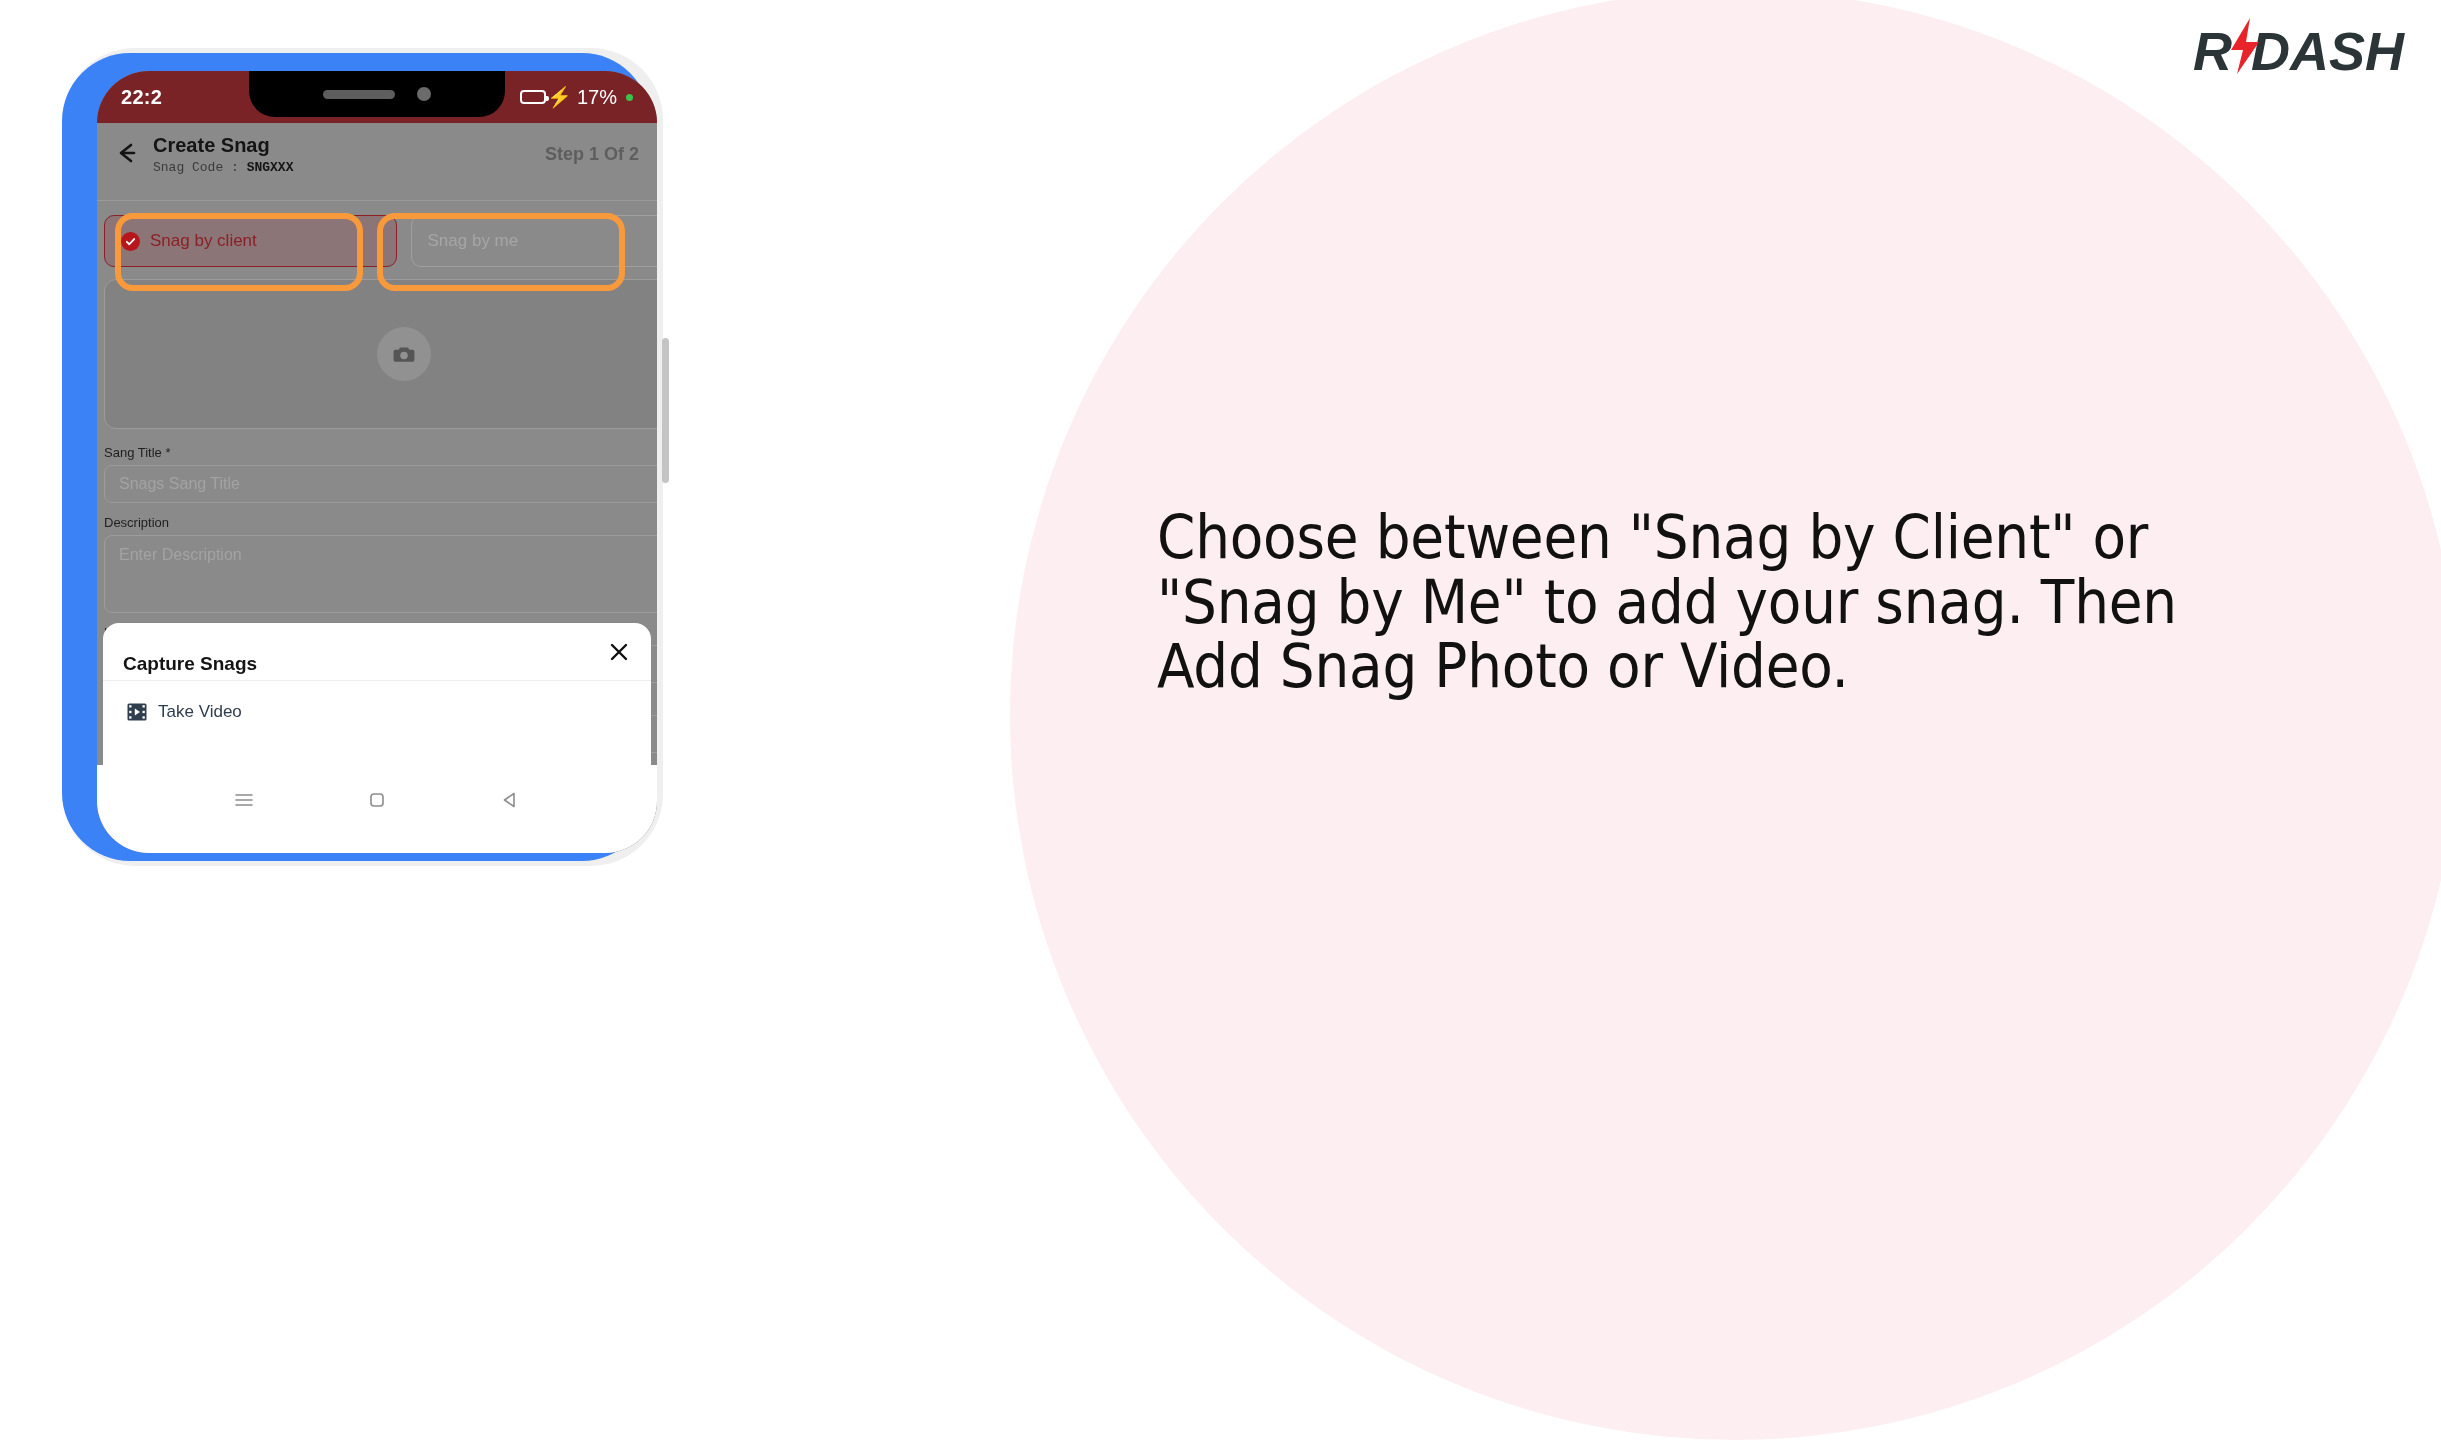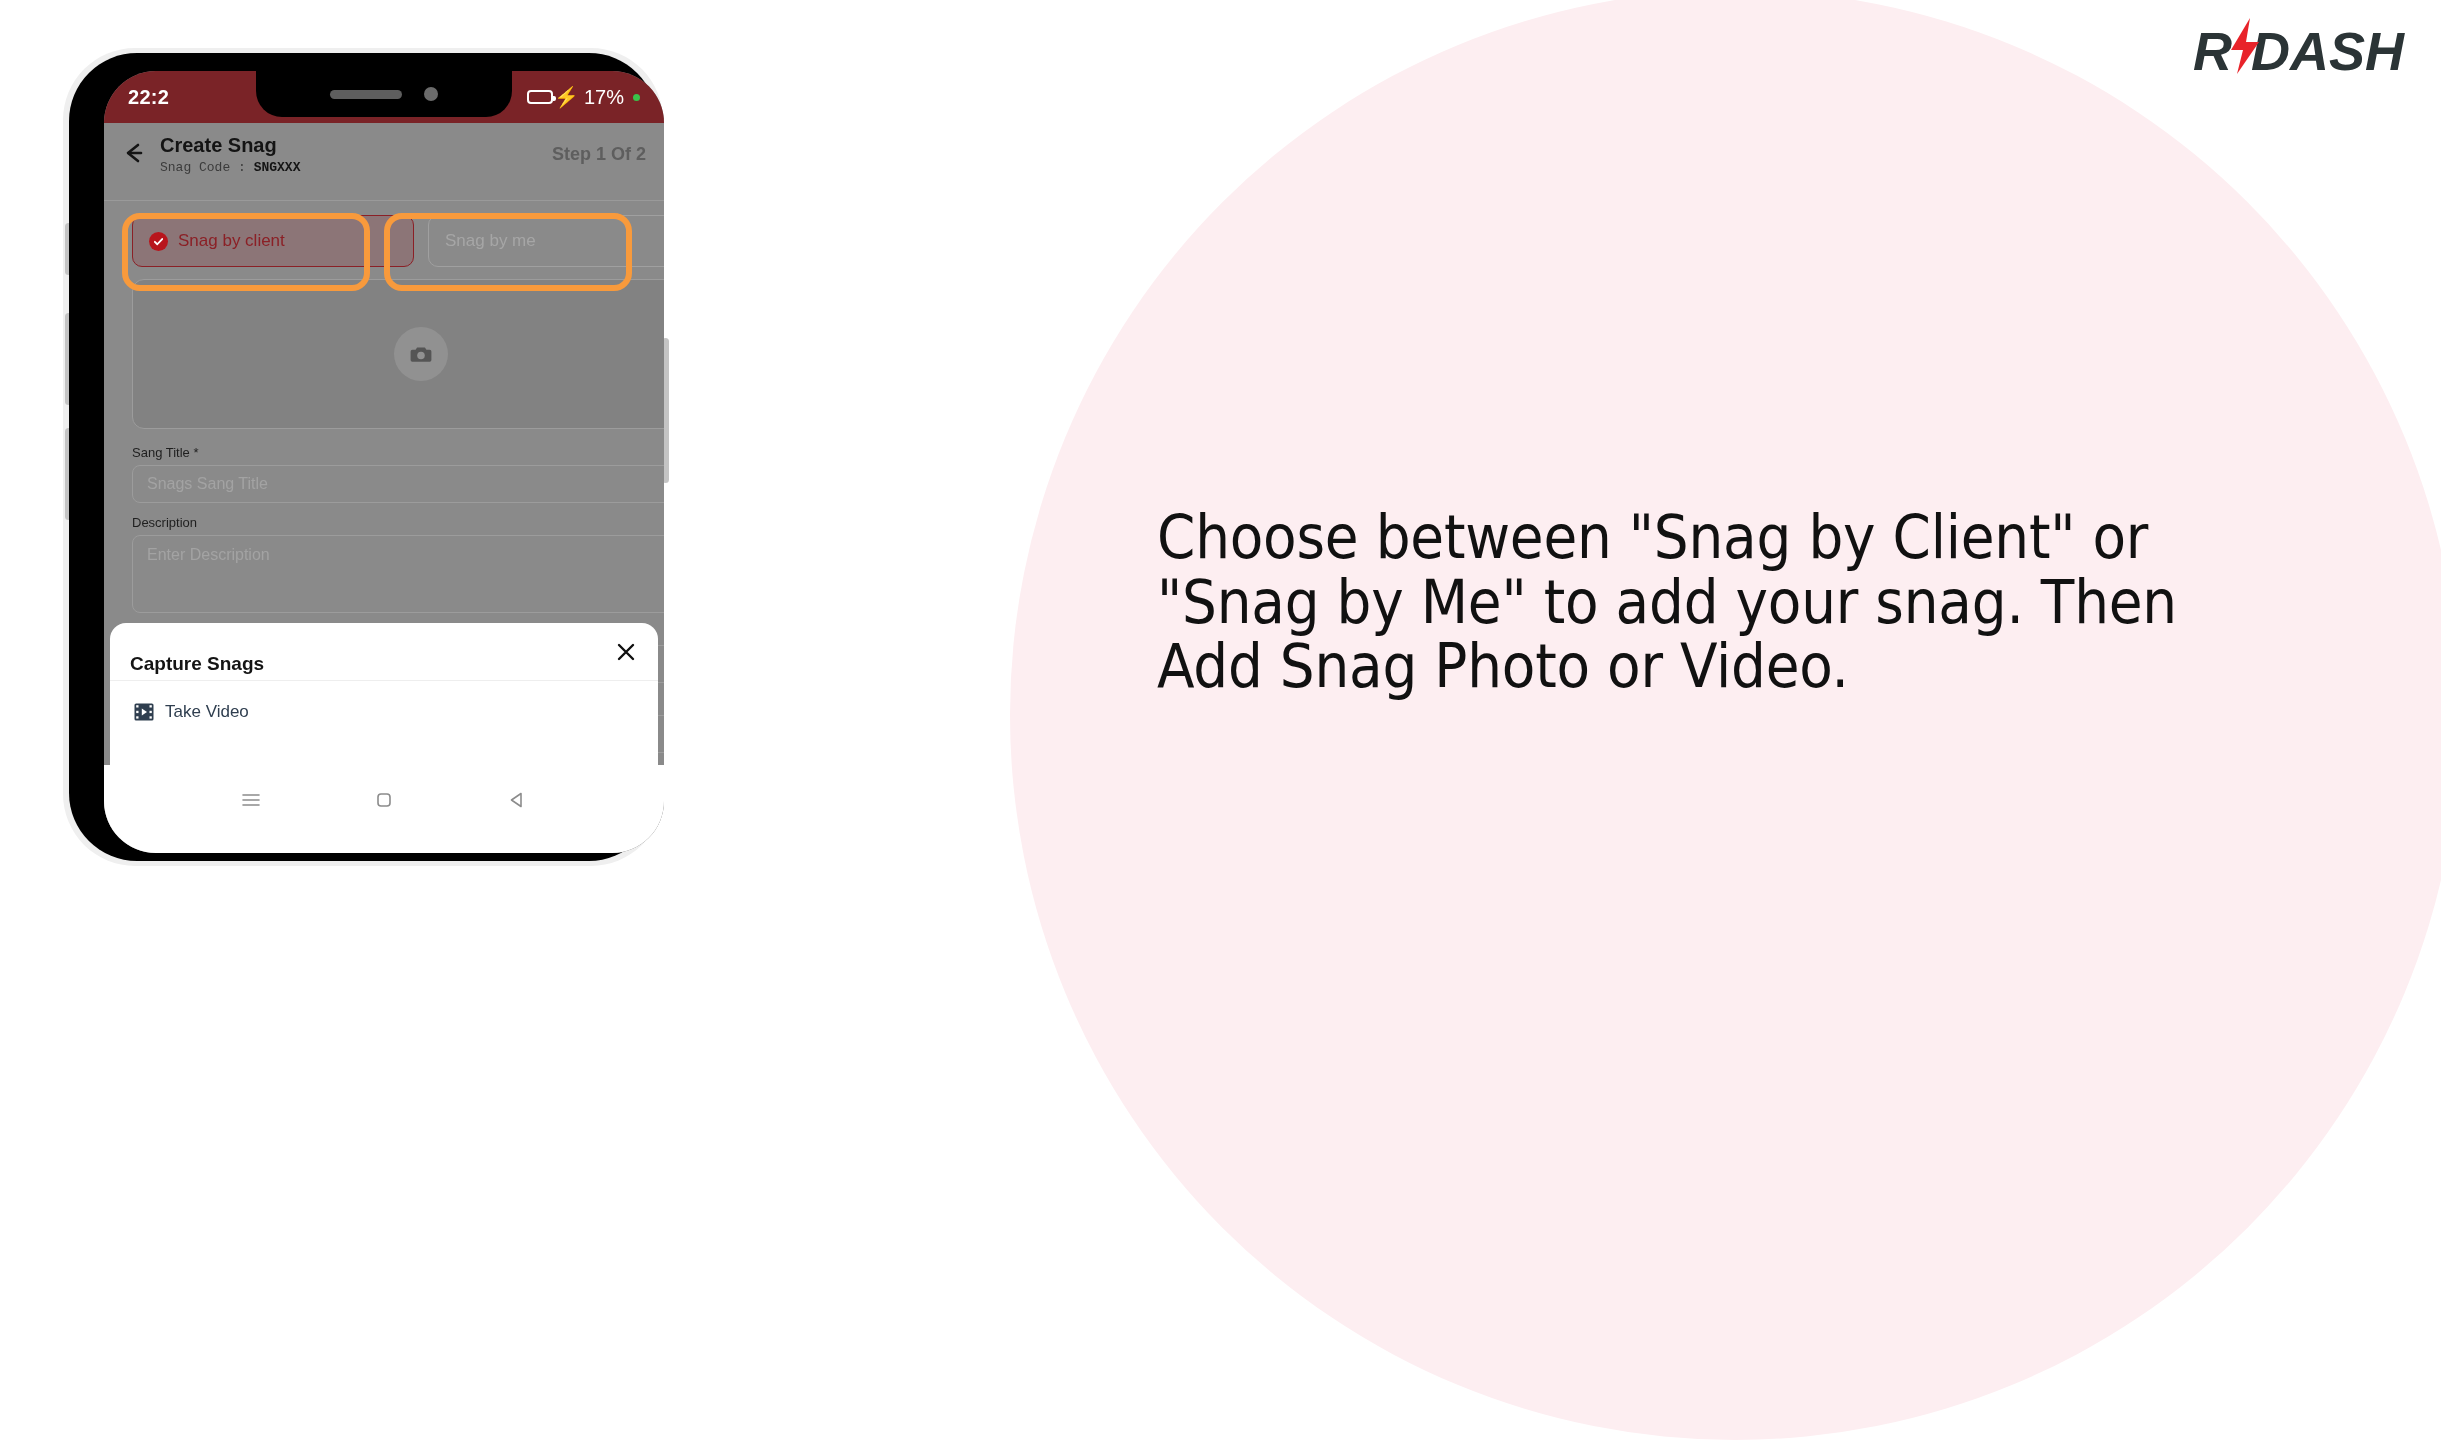--- a/index.html
+++ b/index.html
@@ -64,25 +64,25 @@
     position: absolute;
     left: 15px;
     top: 0;
     width: 600px;
     height: 818px;
     background: #efefef;
     border-radius: 72px;
   }
   .phone-body {
     position: absolute;
-    left: 21px;
+    left: 14px;
     top: 5px;
     width: 588px;
     height: 808px;
-    background: #000000;
+    background: #3b82f6;
     border-radius: 68px;
   }
   .phone-screen {
     position: absolute;
     left: 35px;
     top: 18px;
     width: 560px;
     height: 782px;
     background: #8a8a8a;
     border-radius: 52px;
@@ -201,21 +201,21 @@
     color: #5e5e5e;
   }
 
   
   .app-body {
     position: absolute;
     left: 0; top: 130px;
     width: 628px;
     bottom: 0;
     background: #8a8a8a;
-    padding: 14px 22px 0 28px;
+    padding: 14px 22px 0 7px;
     z-index: 1;
   }
 
   .seg-row { display: flex; gap: 14px; margin-bottom: 12px; }
   .seg {
     flex: 1;
     height: 52px;
     border-radius: 10px;
     display: flex;
     align-items: center;

